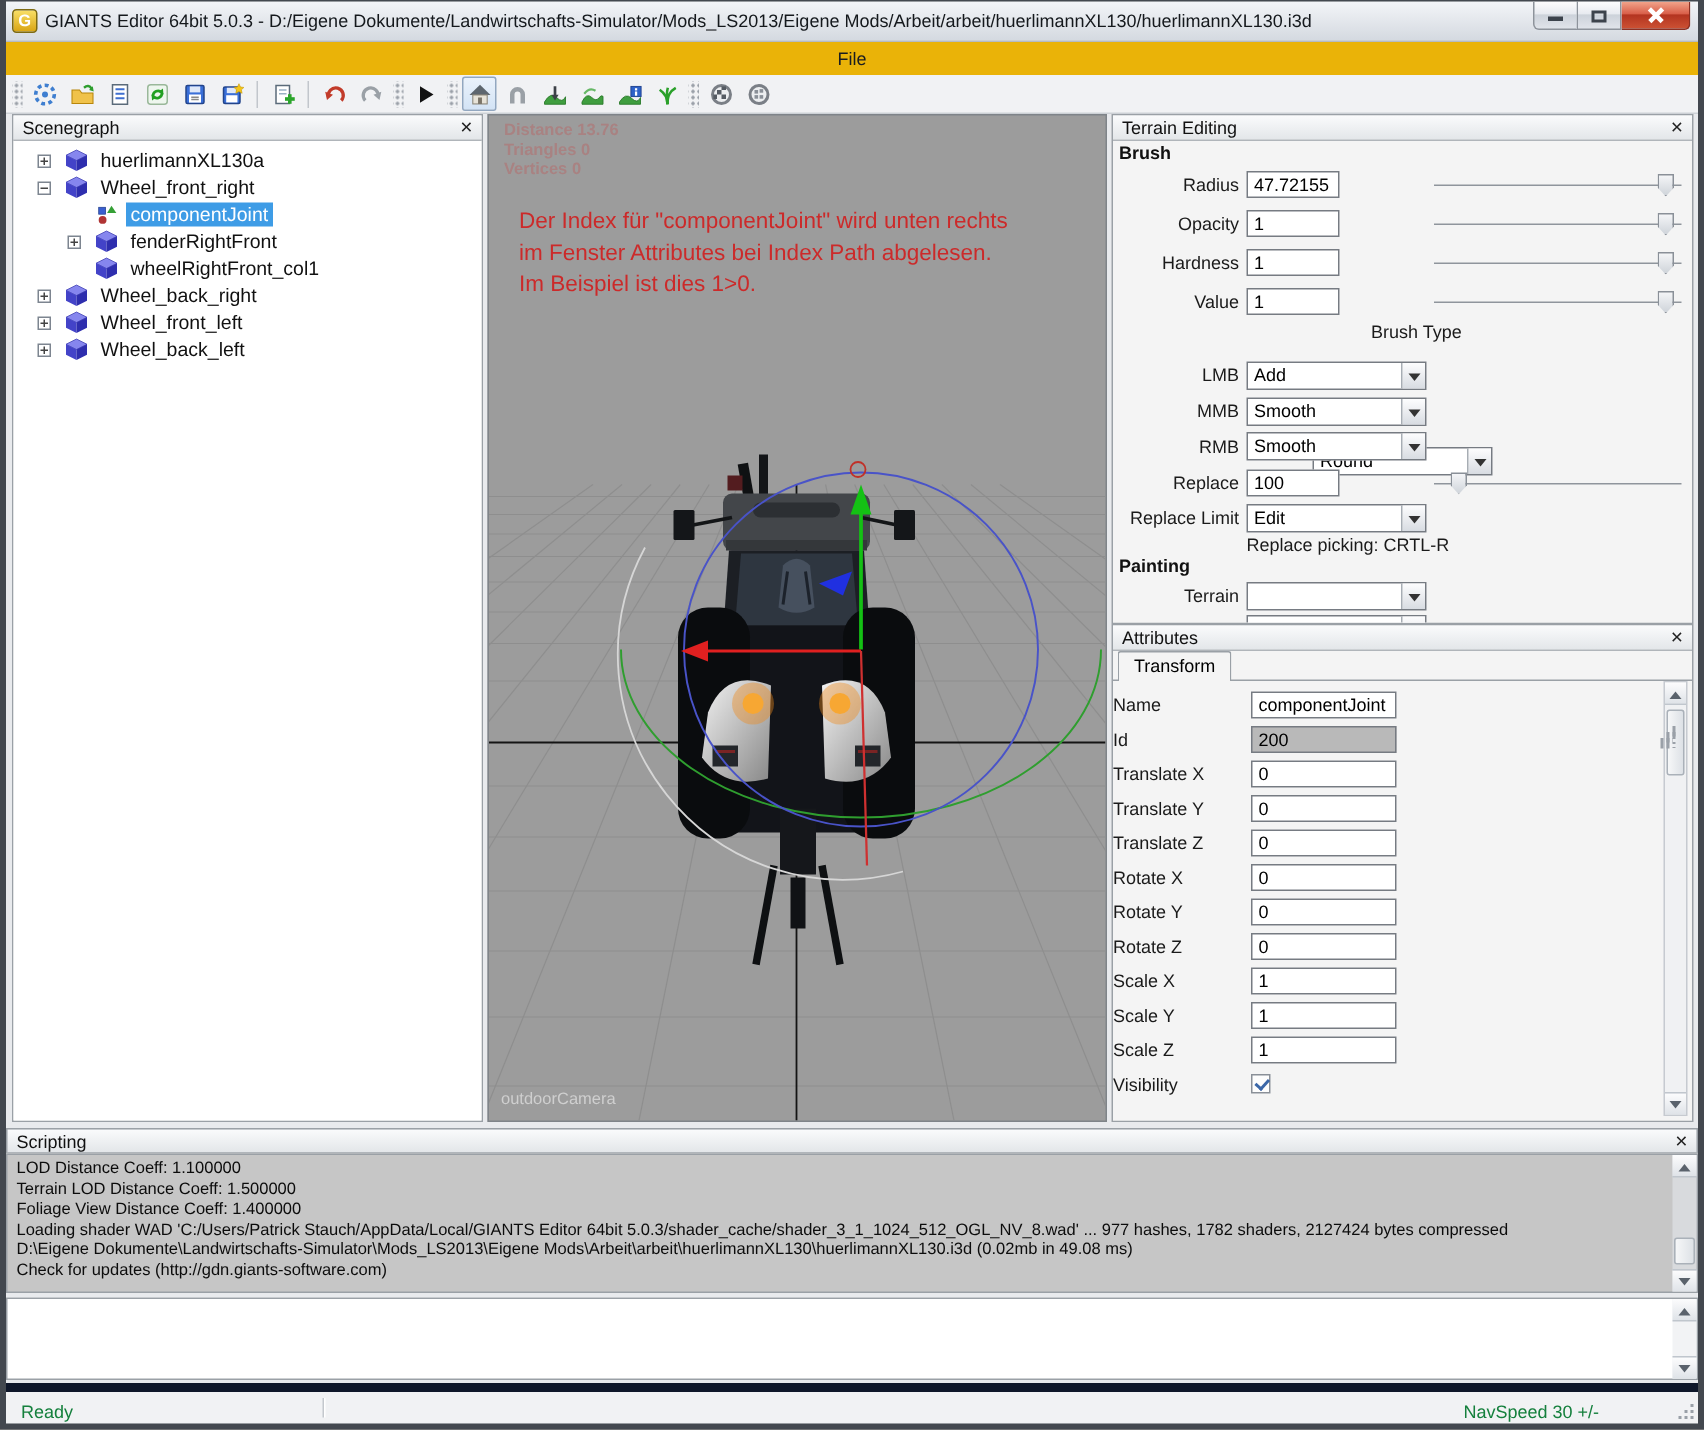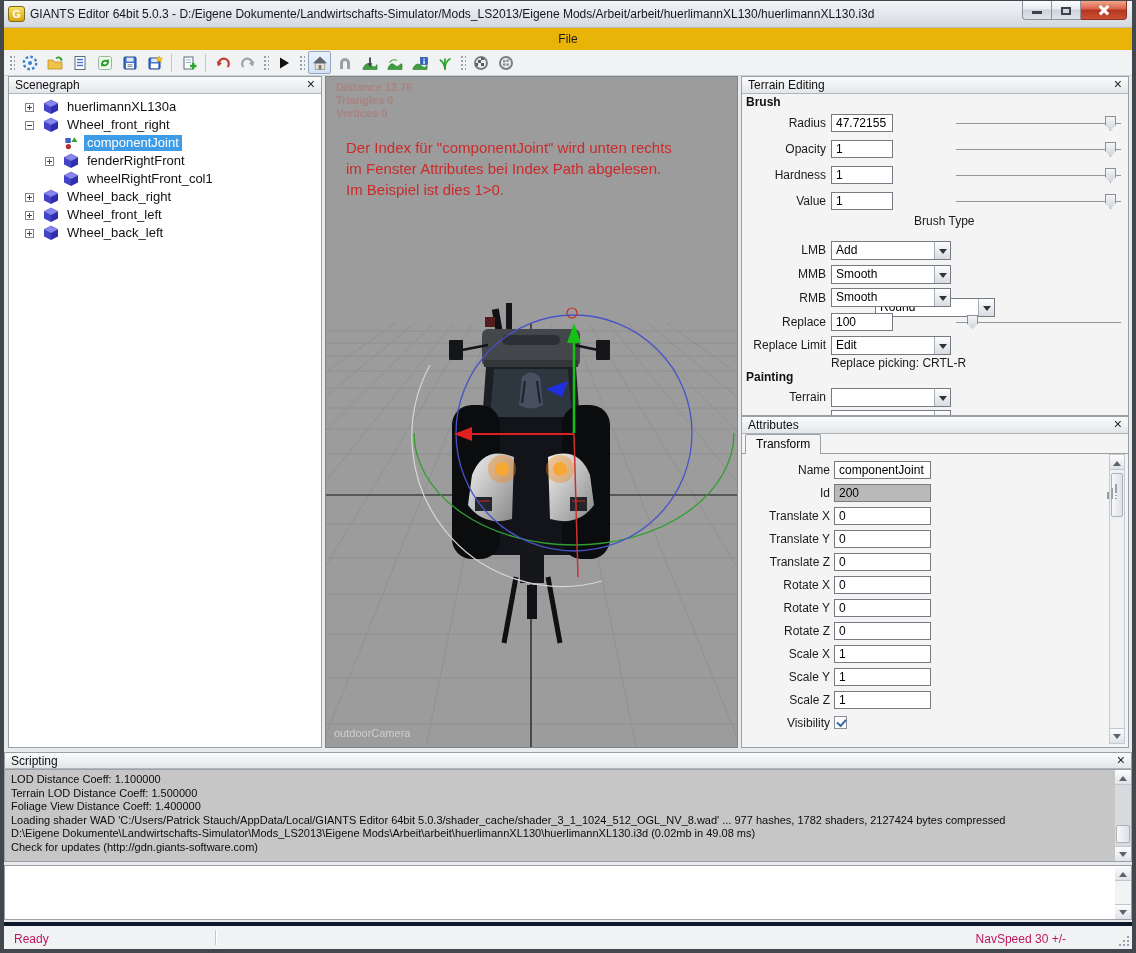--- a/index.html
+++ b/index.html
@@ -86,21 +86,21 @@
   .te-note{font-size:12px;color:#1a1a1a;padding-left:89px;height:14px;line-height:14px;}
 
   
   .attributes{left:741px;top:416px;width:388px;height:332px;}
   .tabstrip{position:absolute;top:17px;left:0;right:0;height:20px;}
   .tabstrip::after{content:"";position:absolute;left:0;right:0;bottom:0;height:1px;background:#9aa0a6;}
   .tab{position:absolute;left:3px;bottom:0;height:20px;padding:0 10px;background:#f4f4f4;border:1px solid #9aa0a6;
        border-bottom:none;border-radius:2px 2px 0 0;font-size:12px;line-height:19px;z-index:2;}
   .attr-body{position:absolute;top:37px;left:0;right:0;bottom:0;overflow:hidden;padding-top:4px;background:#f4f4f4;}
   .a-row{position:relative;display:flex;align-items:center;height:23px;}
-  .a-label{width:88px;text-align:right;margin-right:4px;font-size:12px;color:#1a1a1a;flex:0 0 88px;white-space:nowrap;}
+  .a-label{width:88px;margin-right:4px;font-size:12px;color:#1a1a1a;flex:0 0 88px;white-space:nowrap;}
   .a-input{width:97px;height:18px;background:#fff;border:1px solid #767b82;font-size:12px;line-height:16px;padding:0 4px;}
   .a-input.dis{background:#b9b9b9;}
   .red-frame{position:absolute;left:1px;top:0;width:194px;height:23px;border:2px solid #e10e0e;pointer-events:none;}
   .a-check{width:13px;height:13px;border:1px solid #8a9098;background:#fdfdfd;position:relative;}
   .a-check.checked::after{content:"";position:absolute;left:2px;top:2px;width:7px;height:4px;
        border-left:2px solid #3b67a8;border-bottom:2px solid #3b67a8;transform:rotate(-48deg);}
 
   
   .sb{position:absolute;width:16px;background:#f0f1f3;border:1px solid #c6cad0;}
   .sb-btn{position:absolute;left:0;right:0;height:15px;background:linear-gradient(#fcfcfd,#dfe3e8);}
@@ -119,21 +119,21 @@
   .scripting .panel-header{border:1px solid #9aa0a6;border-bottom:1px solid #b0b5ba;}
   .log{position:absolute;top:17px;left:0;right:0;height:93px;background:#c6c6c6;border:1px solid #9aa0a6;
        padding:3px 0 0 6px;overflow:hidden;}
   .log-line{font-size:11px;color:#0c0c0c;line-height:13.5px;white-space:nowrap;}
   .log-sb{top:18px;right:1px;height:91px;border:none;background:#d8dadd;}
   .cmd{position:absolute;top:113px;left:0;right:0;height:55px;background:#fff;border:1px solid #9aa0a6;}
   .cmd-sb{top:114px;right:1px;height:53px;border:none;background:#f2f3f5;}
 
   
   .statusbar{position:absolute;left:4px;top:922px;width:1128px;height:27px;background:#f1f2f4;
-             border-top:4px solid #0f172a;font-size:12px;color:#be185d;}
+             border-top:6px solid #0f172a;font-size:12px;color:#15803d;}
   .status-ready{position:absolute;left:10px;top:6px;}
   .status-div{position:absolute;left:211px;top:4px;bottom:4px;width:1px;background:#c4c8cd;box-shadow:1px 0 0 #fff;}
   .navspeed{position:absolute;right:66px;top:6px;}
   .grip{position:absolute;right:3px;bottom:3px;width:12px;height:12px;}
   .grip::after{content:"";position:absolute;right:0;bottom:0;width:2px;height:2px;background:#9aa0a8;
        box-shadow:-4px 0 #9aa0a8,-8px 0 #9aa0a8,0 -4px #9aa0a8,-4px -4px #9aa0a8,0 -8px #9aa0a8;}
 </style>
 </head>
 <body>
 

